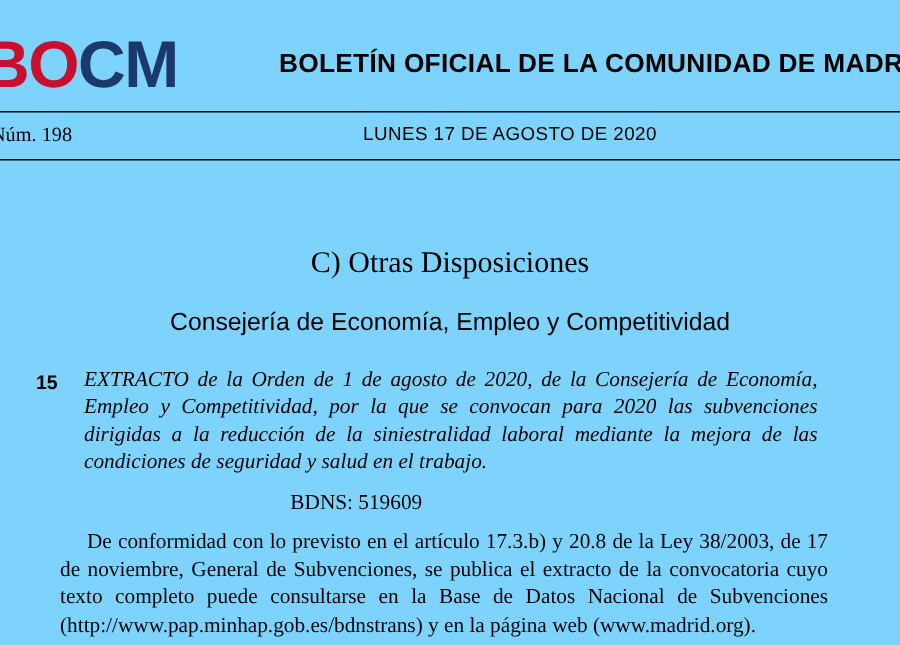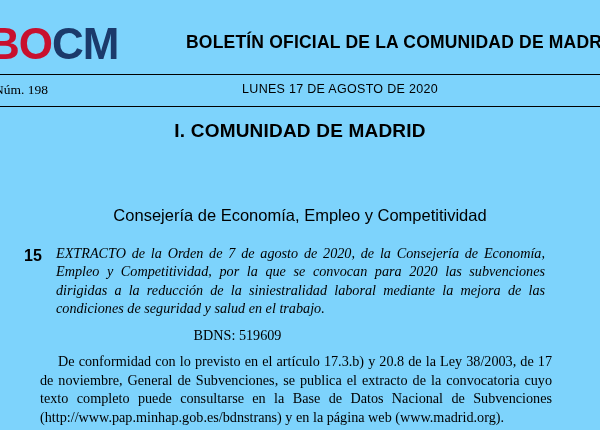--- a/index.html
+++ b/index.html
@@ -118,21 +118,21 @@
     font-size: 16.5px;
   }
 
   
   .entry-number {
     position: absolute;
     left: 24px;
     top: 247px;
     font-family: "Liberation Sans", sans-serif;
     font-weight: bold;
-    font-size: 16px;
+    font-size: 13px;
   }
   .entry-text {
     position: absolute;
     left: 56px;
     top: 244px;
     width: 489px;
     font-family: "Liberation Serif", serif;
     font-style: italic;
     font-size: 14.2px;
     line-height: 18.4px;
@@ -171,23 +171,23 @@
       <span class="b">B</span><span class="o">O</span><span class="c">C</span><span class="m">M</span>
     </div>
     <div class="masthead-title">BOLETÍN OFICIAL DE LA COMUNIDAD DE MADRID</div>
   </div>
 
   <div class="rule top"></div>
   <div class="issue-number">Núm. 198</div>
   <div class="issue-date">LUNES 17 DE AGOSTO DE 2020</div>
   <div class="rule bottom"></div>
 
-  <div class="h1">I.  COMUNIDAD DE MADRID</div>
+  <div class="h2">C)  Otras Disposiciones</div>
   <div class="h3">Consejería de Economía, Empleo y Competitividad</div>
 
   <div class="entry-number">15</div>
-  <div class="entry-text">EXTRACTO de la Orden de 7 de agosto de 2020, de la Consejería de Economía, Empleo y Competitividad, por la que se convocan para 2020 las subvenciones dirigidas a la reducción de la siniestralidad laboral mediante la mejora de las condiciones de seguridad y salud en el trabajo.</div>
+  <div class="entry-text">EXTRACTO de la Orden de 1 de agosto de 2020, de la Consejería de Economía, Empleo y Competitividad, por la que se convocan para 2020 las subvenciones dirigidas a la reducción de la siniestralidad laboral mediante la mejora de las condiciones de seguridad y salud en el trabajo.</div>
 
   <div class="bdns">BDNS: 519609</div>
 
   <div class="body-par">De conformidad con lo previsto en el artículo 17.3.b) y 20.8 de la Ley 38/2003, de 17 de noviembre, General de Subvenciones, se publica el extracto de la convocatoria cuyo texto completo puede consultarse en la Base de Datos Nacional de Subvenciones (http://www.pap.minhap.gob.es/bdnstrans) y en la página web (www.madrid.org).</div>
 
 </div>
 
 </body></html>

